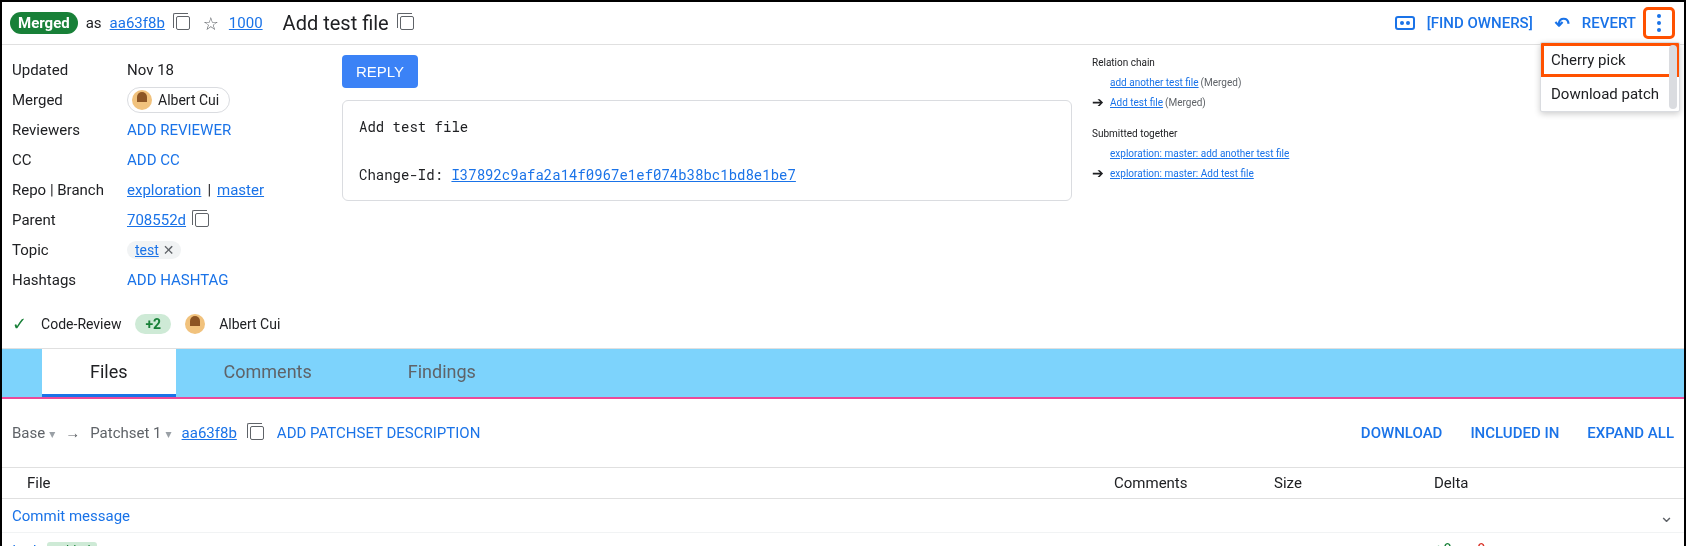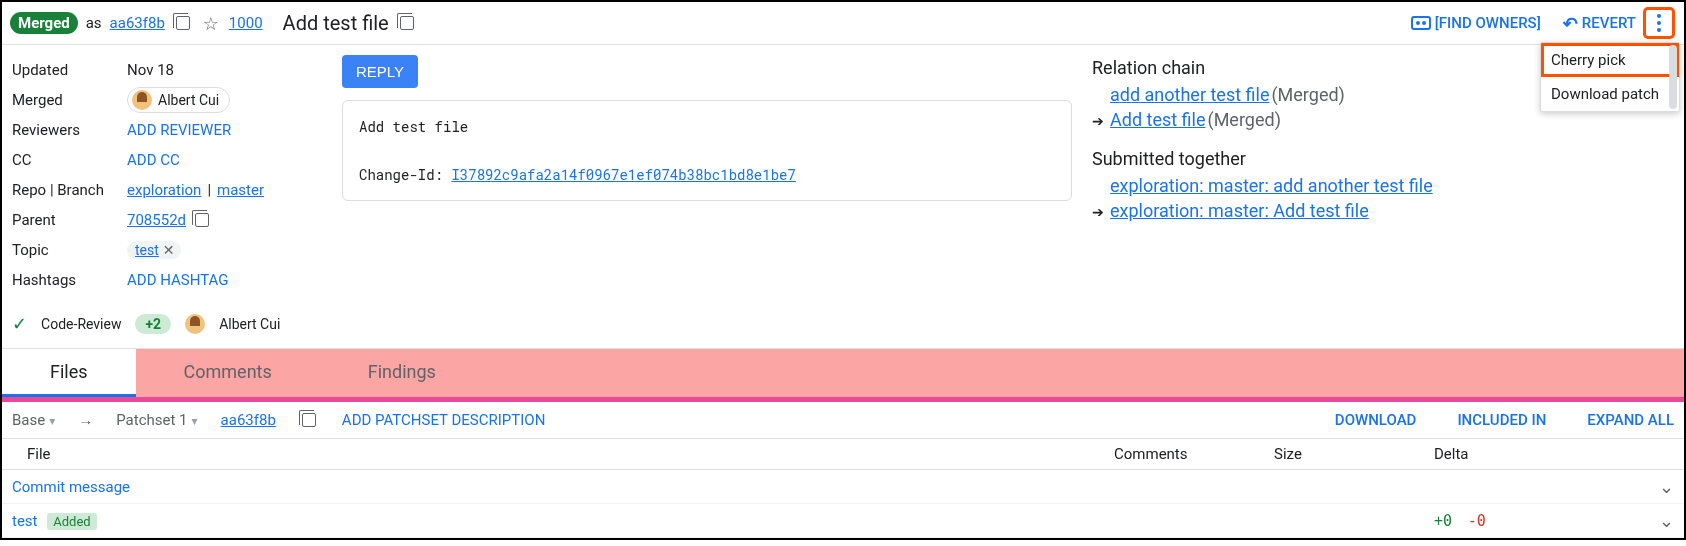--- a/index.html
+++ b/index.html
@@ -55,21 +55,21 @@
   }
   .change-num { font-size: 15px; text-decoration: underline; color:#1a73e8; }
   .title-text { font-size: 20px; font-weight: 400; margin-left: 12px; }
   .header-spacer { flex: 1; }
   .header-action {
     color: #1a73e8;
     font-size: 15px;
     font-weight: 500;
     display: inline-flex;
     align-items: center;
-    gap: 4px;
+    gap: 12px;
     cursor: pointer;
     margin-left: 14px;
     text-decoration: none;
   }
   .robot-icon {
     width: 20px; height: 14px;
     border: 2px solid #1a73e8;
     border-radius: 3px;
     position: relative;
   }
@@ -168,21 +168,21 @@
     border-radius: 6px;
     padding: 14px 16px;
     font-family: "Roboto Mono", Menlo, monospace;
     font-size: 14px;
     line-height: 1.7;
     white-space: pre-wrap;
   }
   .commit-box a { font-family: inherit; }
 
   
-  .rel-col { width: 380px; font-size: 18px; padding-top: 2px; }
+  .rel-col { width: 380px; font-size: 10px; padding-top: 2px; }
   .rel-heading { margin-bottom: 6px; }
   .rel-item { display: flex; align-items: center; gap: 2px; margin-bottom: 4px; }
   .rel-arrow { width: 16px; visibility: hidden; }
   .rel-arrow.shown { visibility: visible; }
   .rel-arrow::before { content: "➔"; font-size: 14px; }
   .rel-status { color: #5f6368; }
   .rel-section2 { margin-top: 18px; }
 
   
   .dropdown {
@@ -204,42 +204,43 @@
   }
   .dropdown-item.highlight { outline: 3px solid #ff5100; outline-offset: -3px; }
   .dd-scroll {
     position: absolute; right: 2px; top: 2px; bottom: 2px;
     width: 8px; background: #dadce0; border-radius: 4px;
   }
 
   
   .tabs {
     display: flex;
-    background: #fca5a5;
-    border-bottom: 5px solid #ec4899;
+    background: #7dd3fc;
+    border-bottom: 2px solid #ec4899;
+    padding-left: 40px;
   }
   .tab {
     padding: 12px 48px;
     font-size: 18px;
     color: #5f6368;
     cursor: pointer;
   }
   .tab.active {
     color: #202124;
     border-bottom: 3px solid #1a73e8;
     background: #fff;
     font-weight: 400;
   }
 
   
   .psbar {
     display: flex;
     align-items: center;
-    padding: 8px 10px;
-    gap: 23px;
+    padding: 24px 10px;
+    gap: 10px;
     border-bottom: 1px solid #e0e0e0;
     font-size: 15px;
   }
   .ps-select { color: #5f6368; display: inline-flex; align-items: center; gap: 4px; cursor: pointer; }
   .ps-caret::after { content: "▾"; color: #9aa0a6; font-size: 12px; }
   .ps-arrow::before { content: "→"; color: #5f6368; }
   .psbar-spacer { flex: 1; }
   .psbar-action { color: #1a73e8; font-size: 15px; font-weight: 500; cursor: pointer; margin-left: 18px; text-decoration: none; }
 
   

